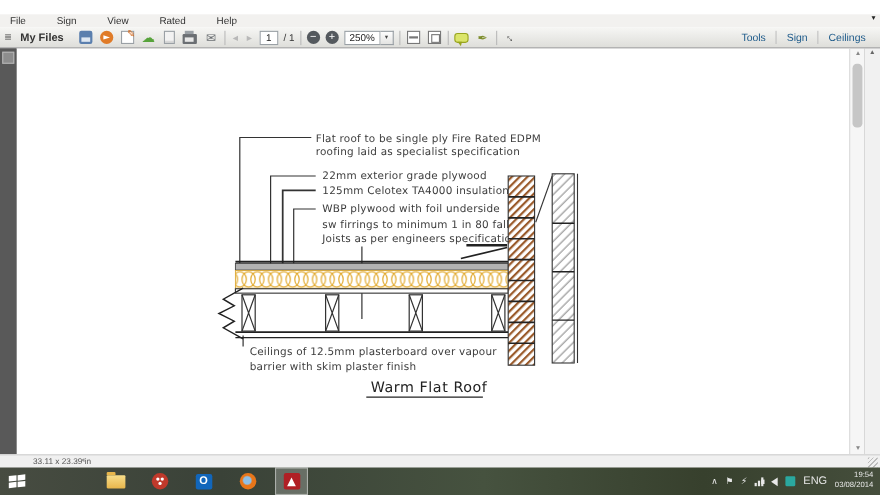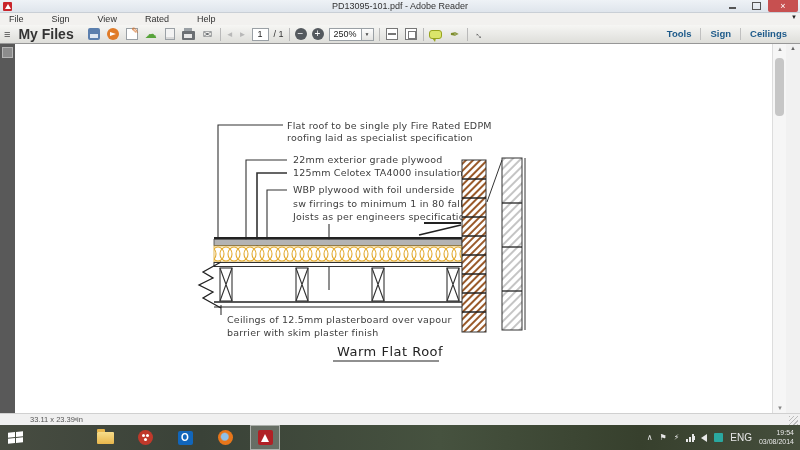--- a/index.html
+++ b/index.html
@@ -23,21 +23,21 @@
   .menu-item { font-size:9px; color:#333; padding:0 5px; line-height:12px; }
   .menu-overflow { position:absolute; right:3px; top:1px; font-size:6px; color:#222; }
 
   
   .toolbar { position:absolute; top:25px; left:0; width:800px; height:19px;
     background:linear-gradient(#f6f6f4,#dededa); border-bottom:1px solid #979797;
     display:flex; align-items:center; padding:0 4px; }
   .tb-group { display:flex; align-items:center; gap:5px; }
   .tb-sep { width:1px; height:13px; background:#b9b9b9; margin:0 5px; }
   .hamburger { font-size:11px; color:#444; margin-right:3px; }
-  .myfiles { font-size:14px; color:#333; font-weight:bold; margin-right:8px; }
+  .myfiles { font-size:10px; color:#333; font-weight:bold; margin-right:8px; }
   .ic { width:14px; height:13px; display:inline-flex; align-items:center; justify-content:center; font-size:11px; }
   .ic-save { width:12px; height:12px; background:#5b7fae; border-radius:2px; position:relative; }
   .ic-save::after { content:""; position:absolute; left:2px; top:6px; width:8px; height:4px; background:#dfe8f2; }
   .ic-send { width:12px; height:12px; background:#e07b28; border-radius:6px; position:relative; }
   .ic-send::after { content:""; position:absolute; left:3px; top:4px; border-left:6px solid #fff; border-top:2px solid transparent; border-bottom:2px solid transparent; }
   .ic-edit { width:12px; height:12px; background:#fff; border:1px solid #9aa0a5; position:relative; }
   .ic-edit::after { content:"✎"; position:absolute; right:-2px; top:-3px; font-size:9px; color:#d2691e; }
   .ic-cloud { color:#57a33b; font-size:12px; }
   .ic-file { width:10px; height:12px; background:#f2f2f2; border:1px solid #9aa0a5; box-shadow:inset 0 -2px 0 #d8d8d8; }
   .ic-print { width:13px; height:9px; background:#6b6f73; border-radius:1px; position:relative; margin-top:3px; }
@@ -51,21 +51,21 @@
   .zoom-box { height:13px; background:#fff; border:1px solid #9aa0a5; font-size:9px; color:#222; display:inline-flex; align-items:center; padding:0 4px; min-width:32px; }
   .zoom-caret { width:12px; height:13px; border:1px solid #9aa0a5; border-left:none; background:linear-gradient(#fdfdfd,#e4e4e2); display:inline-flex; align-items:center; justify-content:center; font-size:5px; color:#444; }
   .ic-fitw { width:12px; height:12px; border:1px solid #777; position:relative; background:#fff; }
   .ic-fitw::after { content:""; position:absolute; left:1px; top:4px; width:8px; height:2px; background:#777; }
   .ic-fitp { width:12px; height:12px; border:1px solid #777; position:relative; background:#fff; }
   .ic-fitp::after { content:""; position:absolute; left:2px; top:2px; width:6px; height:6px; border:1px solid #777; }
   .ic-bubble { width:13px; height:9px; background:#dbe56a; border:1px solid #98a41f; border-radius:3px; position:relative; margin-top:1px; }
   .ic-bubble::after { content:""; position:absolute; left:2px; bottom:-4px; border-left:3px solid transparent; border-right:1px solid transparent; border-top:4px solid #98a41f; }
   .ic-pen { color:#7d8d2b; font-size:11px; }
   .ic-expand { color:#555; font-size:10px; font-weight:bold; transform:rotate(45deg); }
-  .tb-right { margin-left:auto; display:flex; align-items:flex-start;font-weight:bold; }
+  .tb-right { margin-left:auto; display:flex; align-items:center; }
   .tb-link { font-size:9.5px; color:#1d5a8a; padding:0 9px; }
   .tb-link-sep { width:1px; height:12px; background:#c0c0c0; }
   .toolbar-collapse { position:absolute; right:4px; top:45px; font-size:6px; color:#666; z-index:5; }
 
   
   .docarea { position:absolute; top:44px; left:0; width:800px; height:369px; background:#808080; }
   .navstrip { position:absolute; left:0; top:0; width:15px; height:369px; background:#595959; }
   .navstrip-btn { position:absolute; left:2px; top:3px; width:11px; height:11px; background:#8d8d8d; border:1px solid #b5b5b5; }
   .page { position:absolute; left:15px; top:0; width:757px; height:369px; background:#fff; }
   .vscroll { position:absolute; right:14px; top:0; width:14px; height:369px; background:#f6f6f6; border-left:1px solid #ddd; }
@@ -114,29 +114,20 @@
   .vol::before { content:""; position:absolute; left:-9px; top:-2px; width:3px; height:4px; background:#e8e8e8; }
   .teal-ic { width:9px; height:9px; background:#2aa8a0; border-radius:1px; }
   .lang { font-size:10px; }
   .clock { text-align:right; font-size:7px; line-height:1.25; }
 </style>
 </head>
 <body>
 
 <div class="screen">
 
-  <div class="titlebar">
-    <span class="app-icon"></span>
-    <div class="title-text">PD13095-101.pdf - Adobe Reader</div>
-    <div class="win-controls">
-      <span class="win-btn win-min"></span>
-      <span class="win-btn win-max"></span>
-      <span class="win-btn win-close">×</span>
-    </div>
-  </div>
 
   <div class="menubar">
     <span class="menu-item">File</span>
     <span class="menu-item">Sign</span>
     <span class="menu-item">View</span>
     <span class="menu-item">Rated</span>
     <span class="menu-item">Help</span>
     <span class="menu-overflow">▼</span>
   </div>
 

